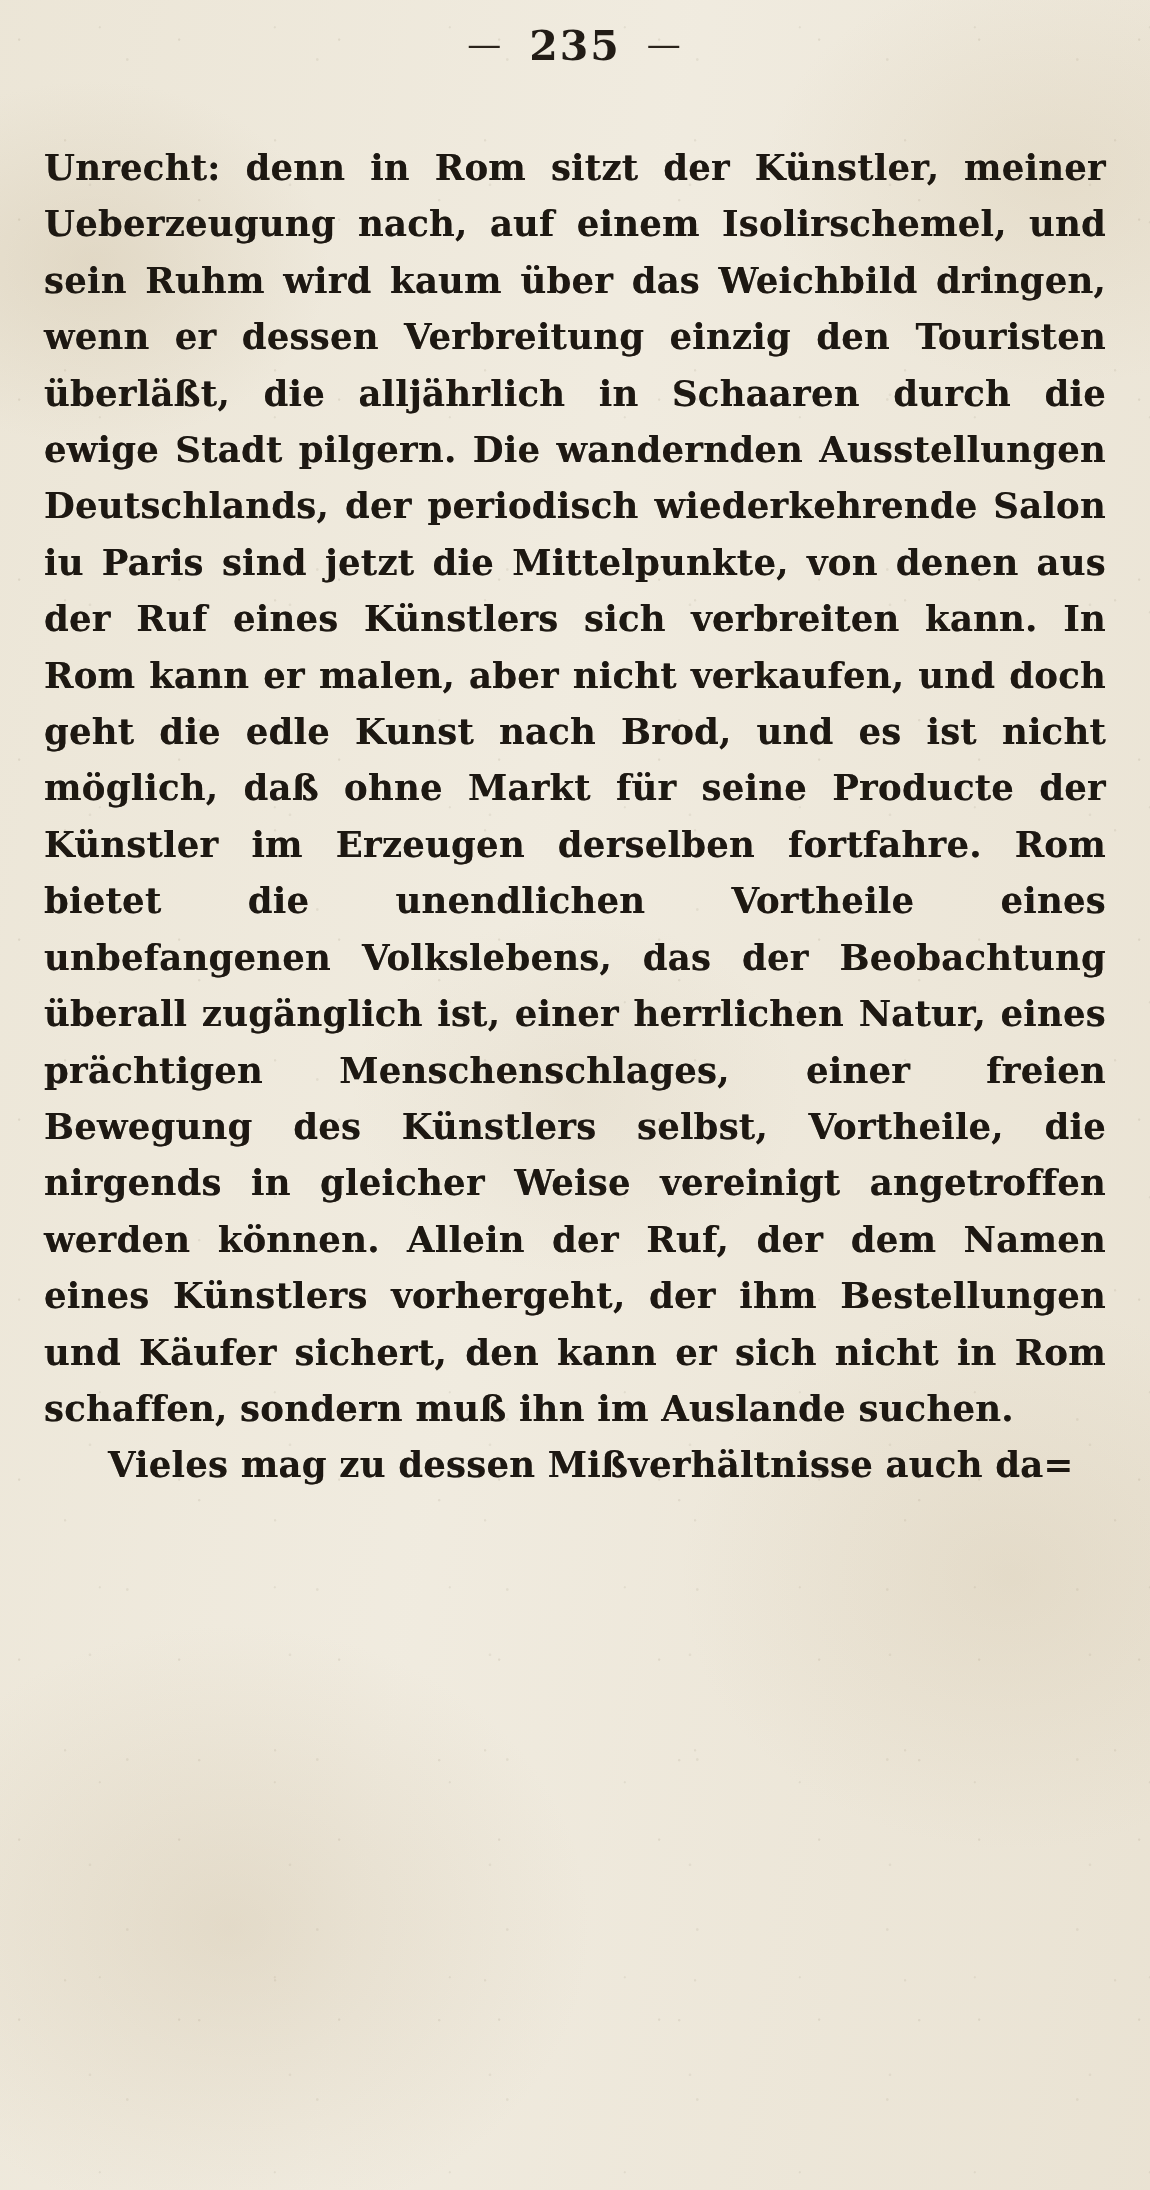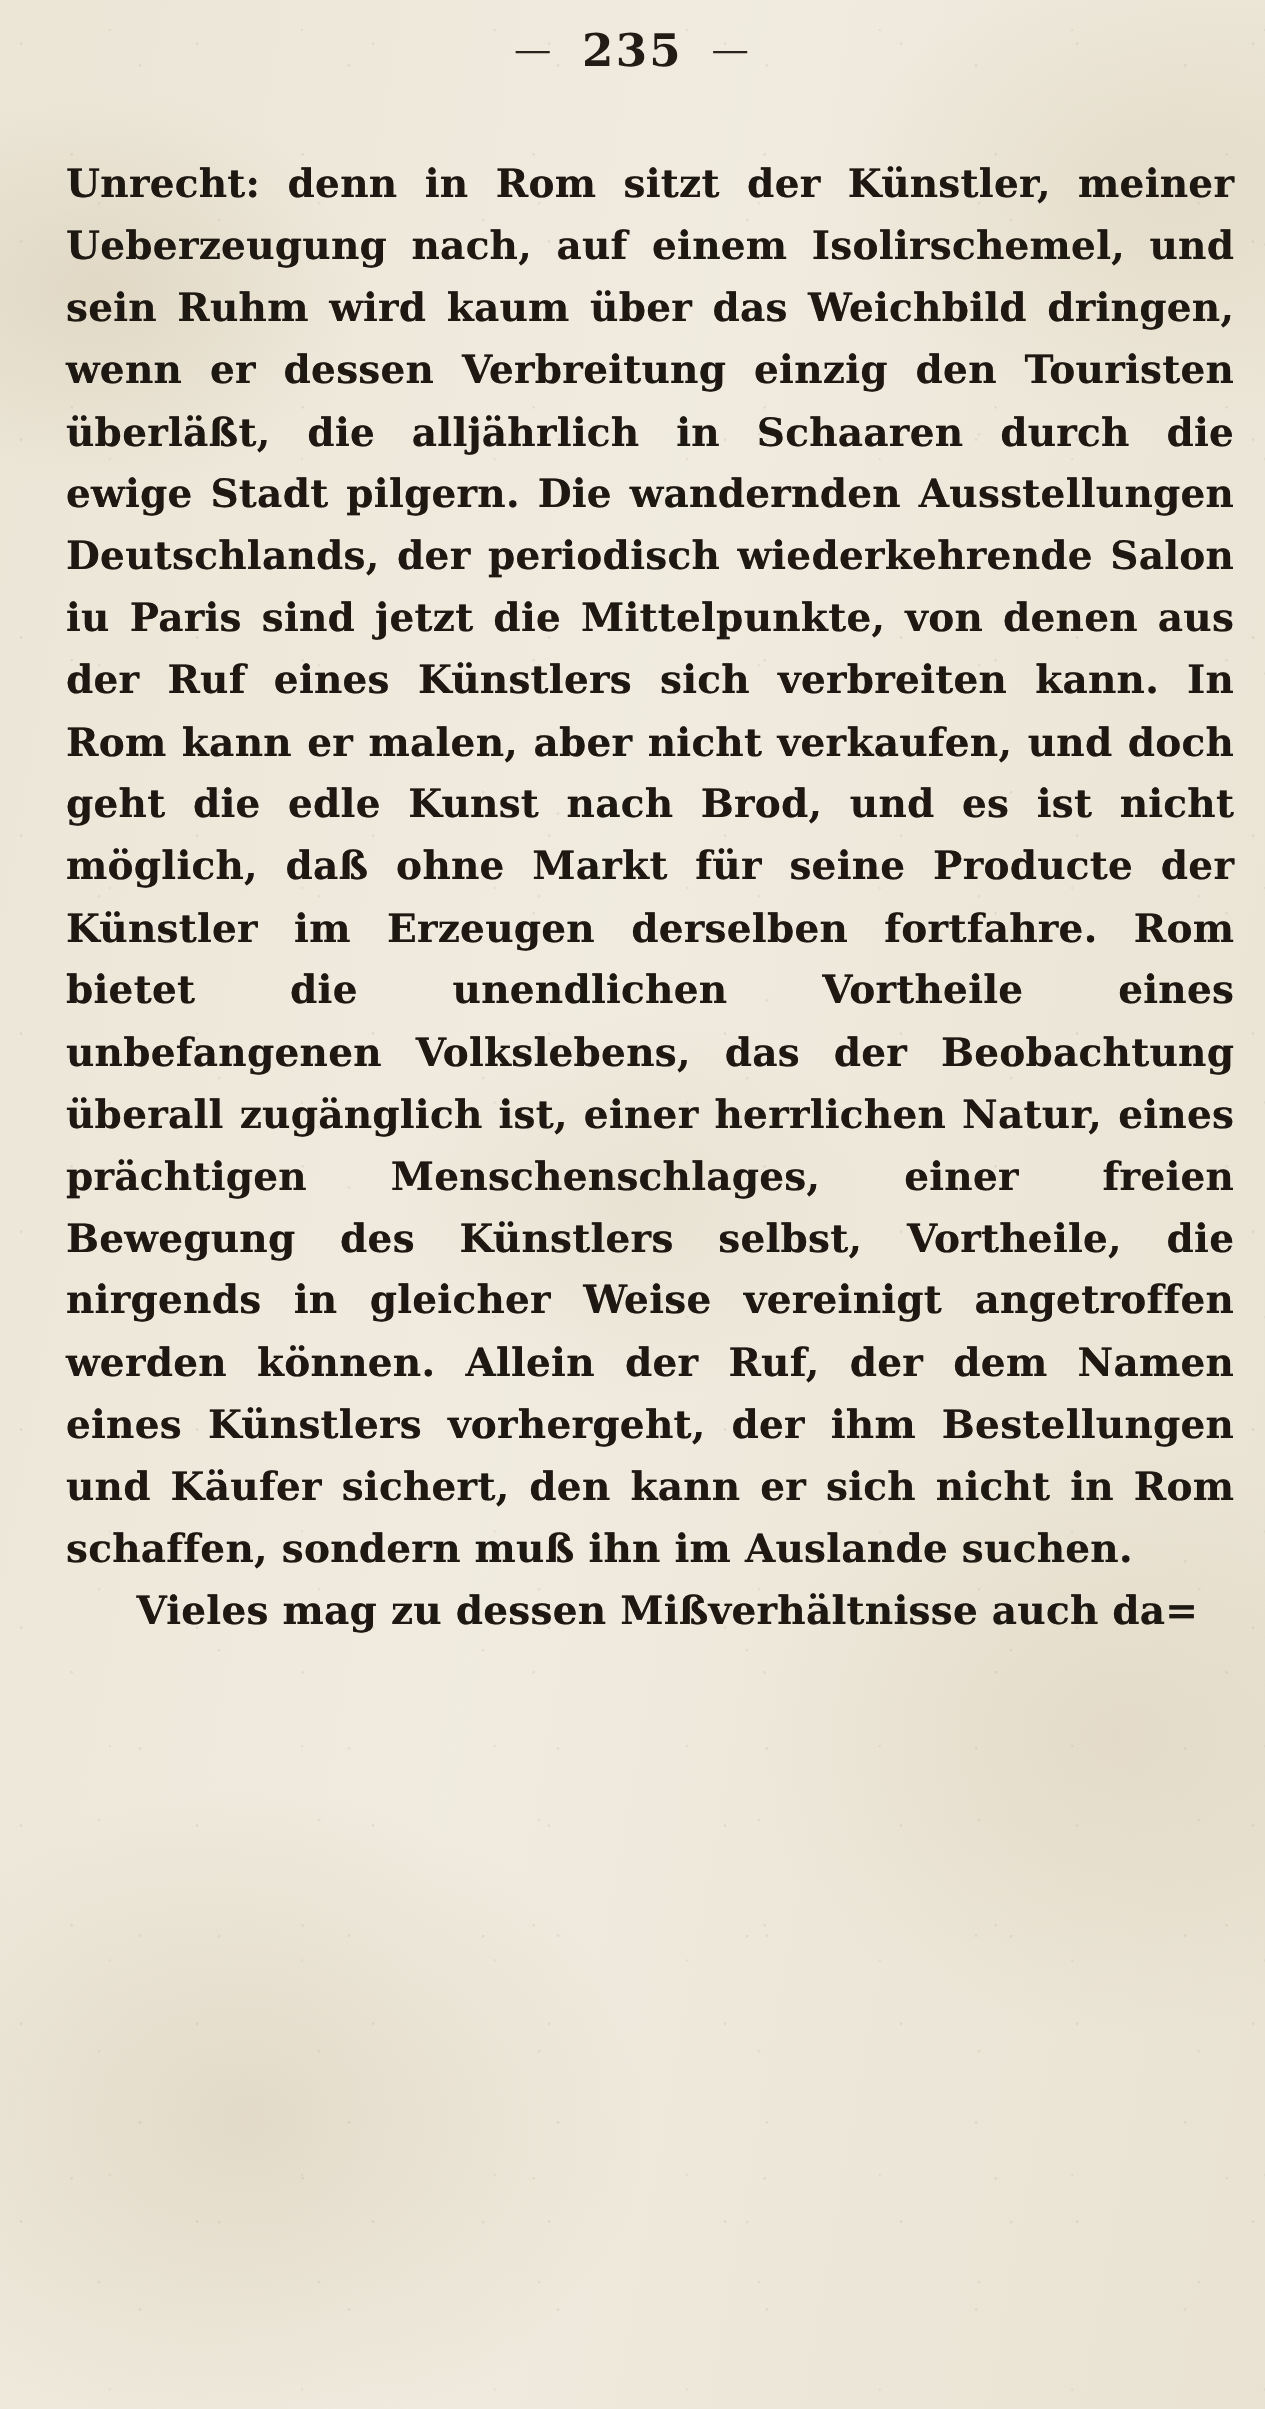--- a/index.html
+++ b/index.html
@@ -78,21 +78,20 @@
     color: #1d1812;
     font-family: "DejaVu Serif", serif;
     font-size: 35.5px;
     line-height: 56.4px;
     text-align: justify;
     text-justify: inter-word;
     font-weight: 600;
     letter-spacing: 0.2px;
     
     text-shadow: 0 0 0.6px rgba(20,16,12,0.55);
-    margin-left: 16px;
   }
   .body-text p {
     margin: 0;
   }
   .body-text p.indent {
     text-indent: 64px;
   }
 </style>
 </head>
 <body>

